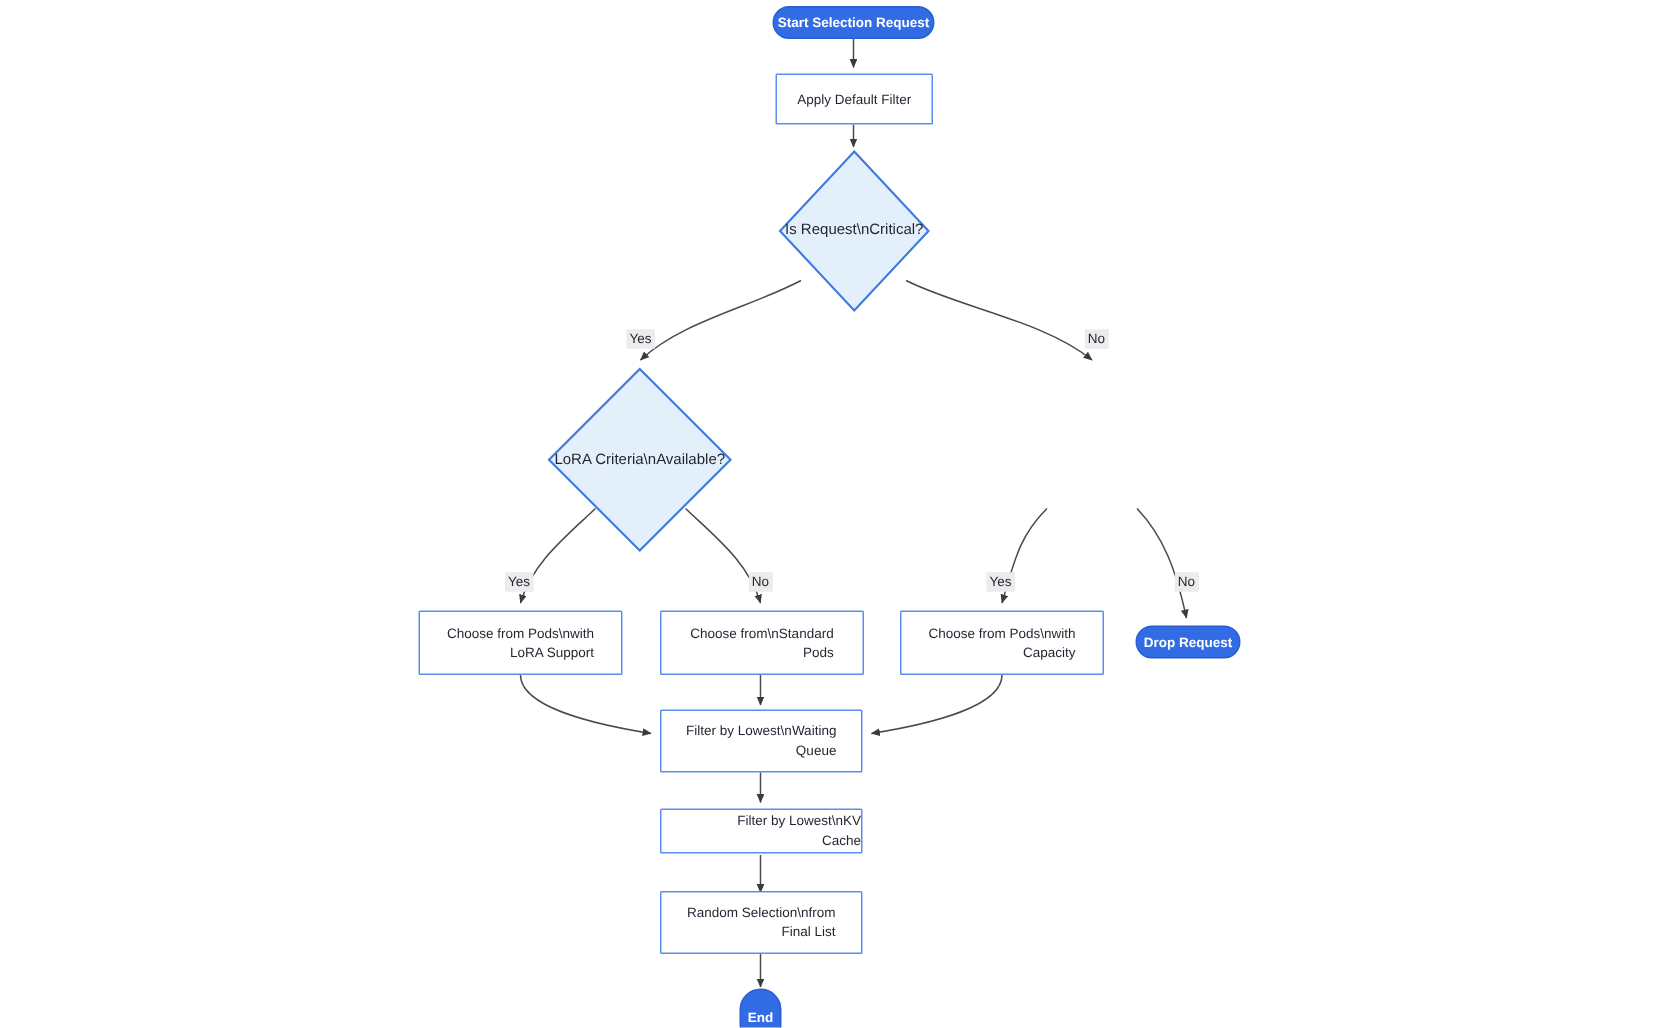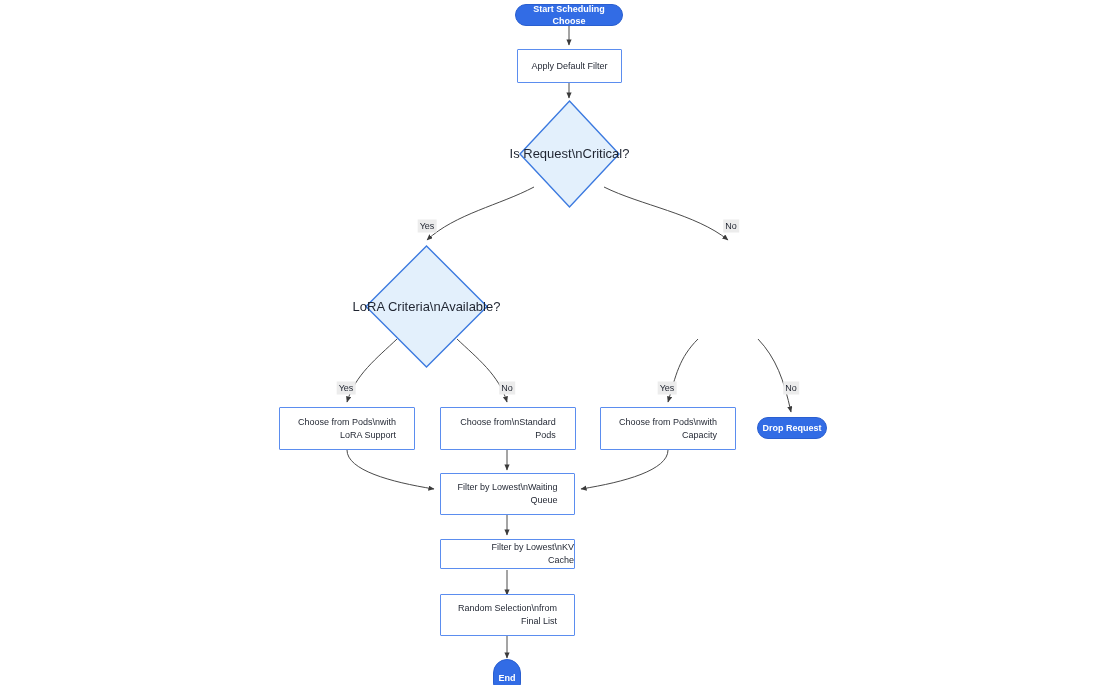--- a/index.html
+++ b/index.html
@@ -66,21 +66,21 @@
   }
   .diamond-label {
     position: absolute;
     left: 0;
     top: 0;
     width: 100%;
     height: 100%;
     display: flex;
     align-items: center;
     justify-content: center;
-    font-size: 13px;
+    font-size: 10px;
     line-height: 12px;
     color: #1f2430;
     white-space: nowrap;
   }
   .edge-label {
     position: absolute;
     background: #ececec;
     color: #1f2430;
     font-size: 9px;
     line-height: 11px;
@@ -128,21 +128,21 @@
     <path d="M668,450 C668,470 625,482 581,489" fill="none" stroke="#4a4a4a" stroke-width="1" marker-end="url(#arrowhead)"></path>
 
     <path d="M507,515 L507,535" fill="none" stroke="#4a4a4a" stroke-width="1" marker-end="url(#arrowhead)"></path>
 
     <path d="M507,570 L507,595" fill="none" stroke="#4a4a4a" stroke-width="1" marker-end="url(#arrowhead)"></path>
 
     <path d="M507,636 L507,658" fill="none" stroke="#4a4a4a" stroke-width="1" marker-end="url(#arrowhead)"></path>
   </svg>
 
   <div class="node node-terminal" style="left:515px; top:4px; width:108px; height:22px;">
-    <span class="node-text">Start Scheduling Choose</span>
+    <span class="node-text">Start Selection Request</span>
   </div>
 
   <div class="node node-rect" style="left:517px; top:49px; width:105px; height:34px;">
     <span class="node-text">Apply Default Filter</span>
   </div>
 
   <div class="node-diamond-wrap" style="left:519px; top:100px; width:101px; height:108px;">
     <svg width="101" height="108" viewBox="0 0 101 108">
       <polygon points="50.5,1 100,54 50.5,107 1,54" fill="#e3f0fc" stroke="#3c7ae0" stroke-width="1.4"></polygon>
     </svg>

